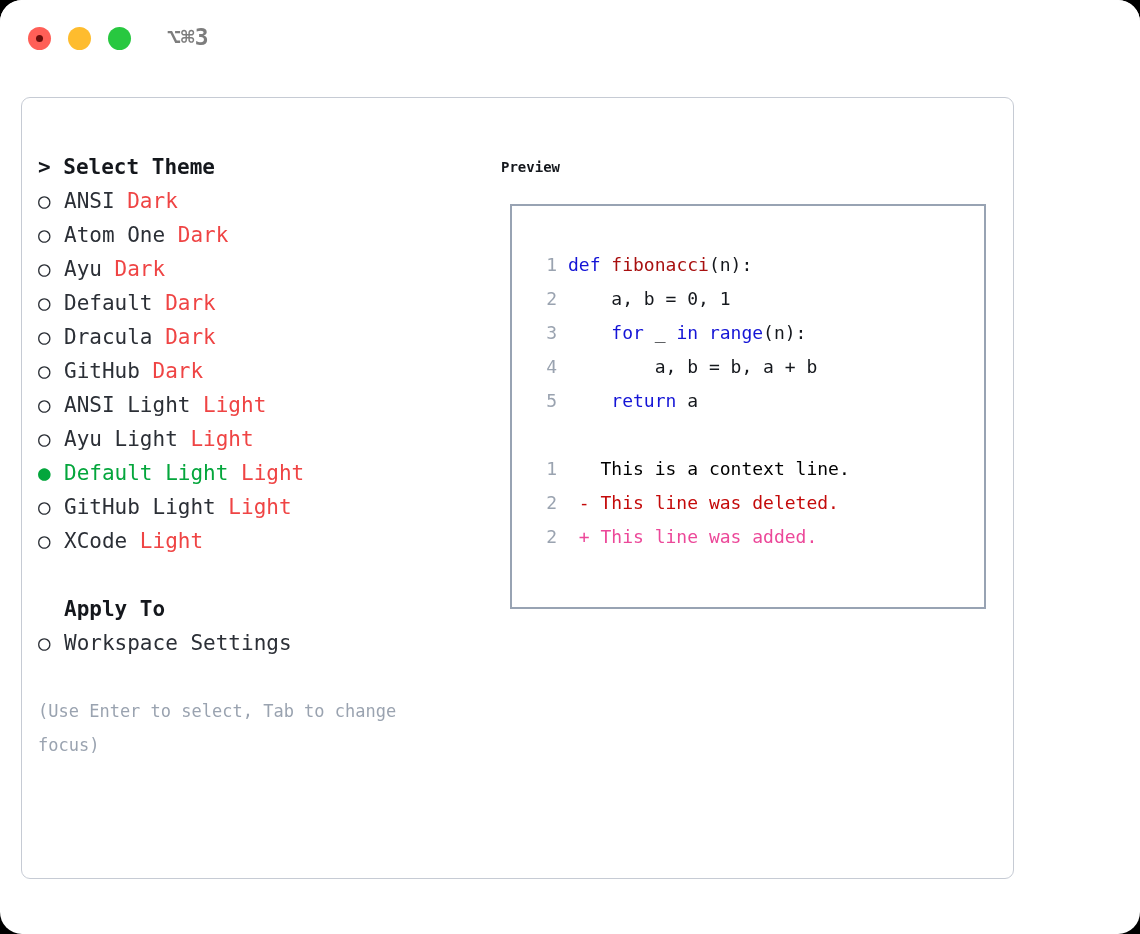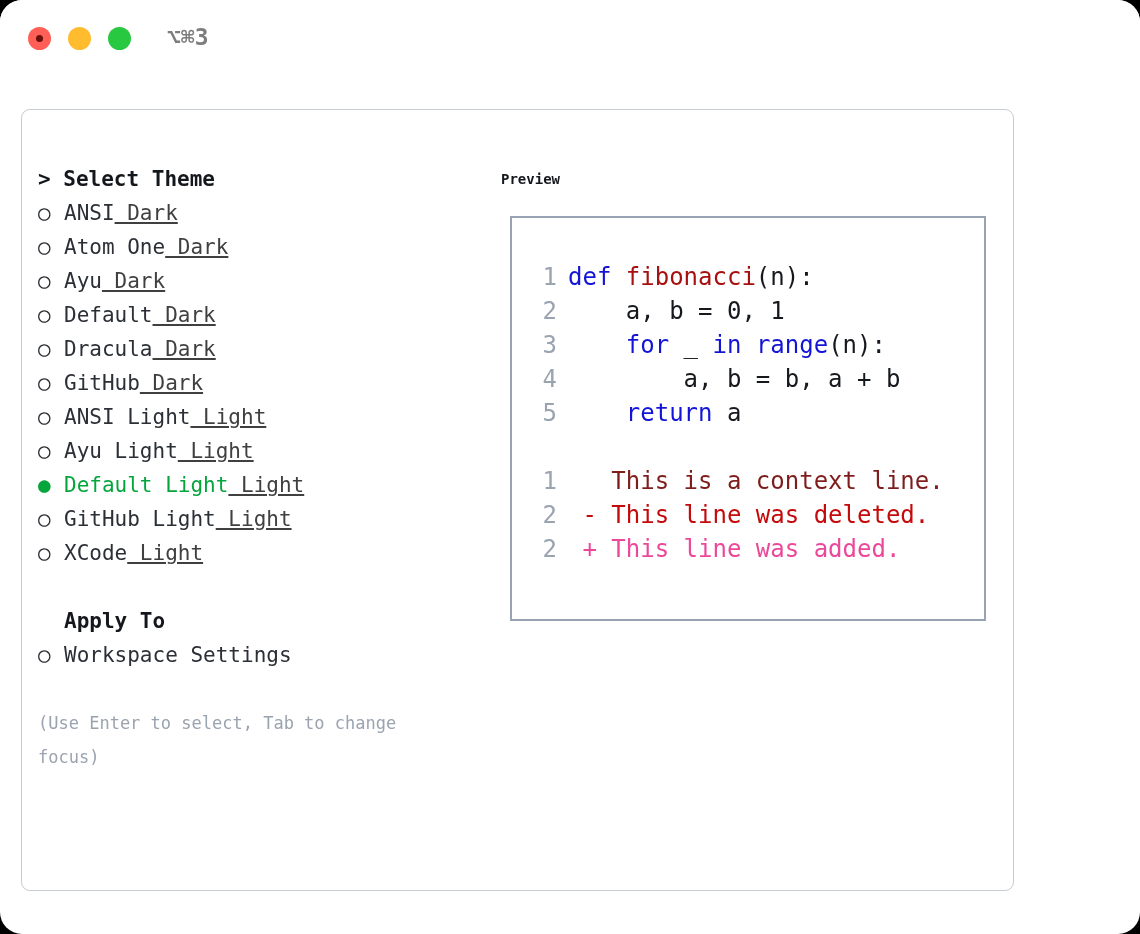--- a/index.html
+++ b/index.html
@@ -69,21 +69,20 @@
   #panel {
     position: absolute;
     left: 21px;
     top: 97px;
     width: 993px;
     height: 782px;
     border: 1px solid #c6cbd4;
     border-radius: 9px;
     box-sizing: border-box;
     background: #ffffff;
-    margin-top: 12px;
   }
 
   
   #left-col {
     position: absolute;
     left: 16px;
     top: 52px;
     width: 430px;
   }
   .row {
@@ -95,21 +94,21 @@
   }
   .row .marker {
     display: inline-block;
     width: 26px;
     white-space: pre;
   }
   .section-head {
     font-weight: bold;
     color: #14171c;
   }
-  .suffix { color: #404040; text-decoration: underline; }
+  .suffix { color: #ef4444; }
   .selected { color: #04a63c; }
   .marker-dot-filled { color: #04a63c; }
   .marker-dot-empty { color: #2b2f36; }
   .spacer-row { height: 34px; }
   #help-text {
     margin-top: 0px;
     font-size: 17px;
     line-height: 34px;
     color: #9aa3b0;
     width: 400px;
@@ -142,35 +141,35 @@
   }
   #code-area {
     position: absolute;
     left: 19px;
     top: 42px;
     width: 440px;
   }
   .code-line {
     height: 34px;
     line-height: 34px;
-    font-size: 24px;
+    font-size: 18px;
     white-space: pre;
     color: #15181d;
   }
   .lineno {
     display: inline-block;
     width: 26px;
     text-align: right;
     color: #9aa3b0;
     margin-right: 11px;
   }
   .kw  { color: #1414d6; }
   .fn  { color: #a81010; }
   .plain { color: #15181d; }
-  .ctx { color: #7f1d1d; }
+  .ctx { color: #000000; }
   .del { color: #c40a0a; }
   .add { color: #ec4899; }
   .gap-line { height: 34px; }
 </style>
 </head>
 <body>
 
 <div id="window">
 
   <div id="titlebar">

